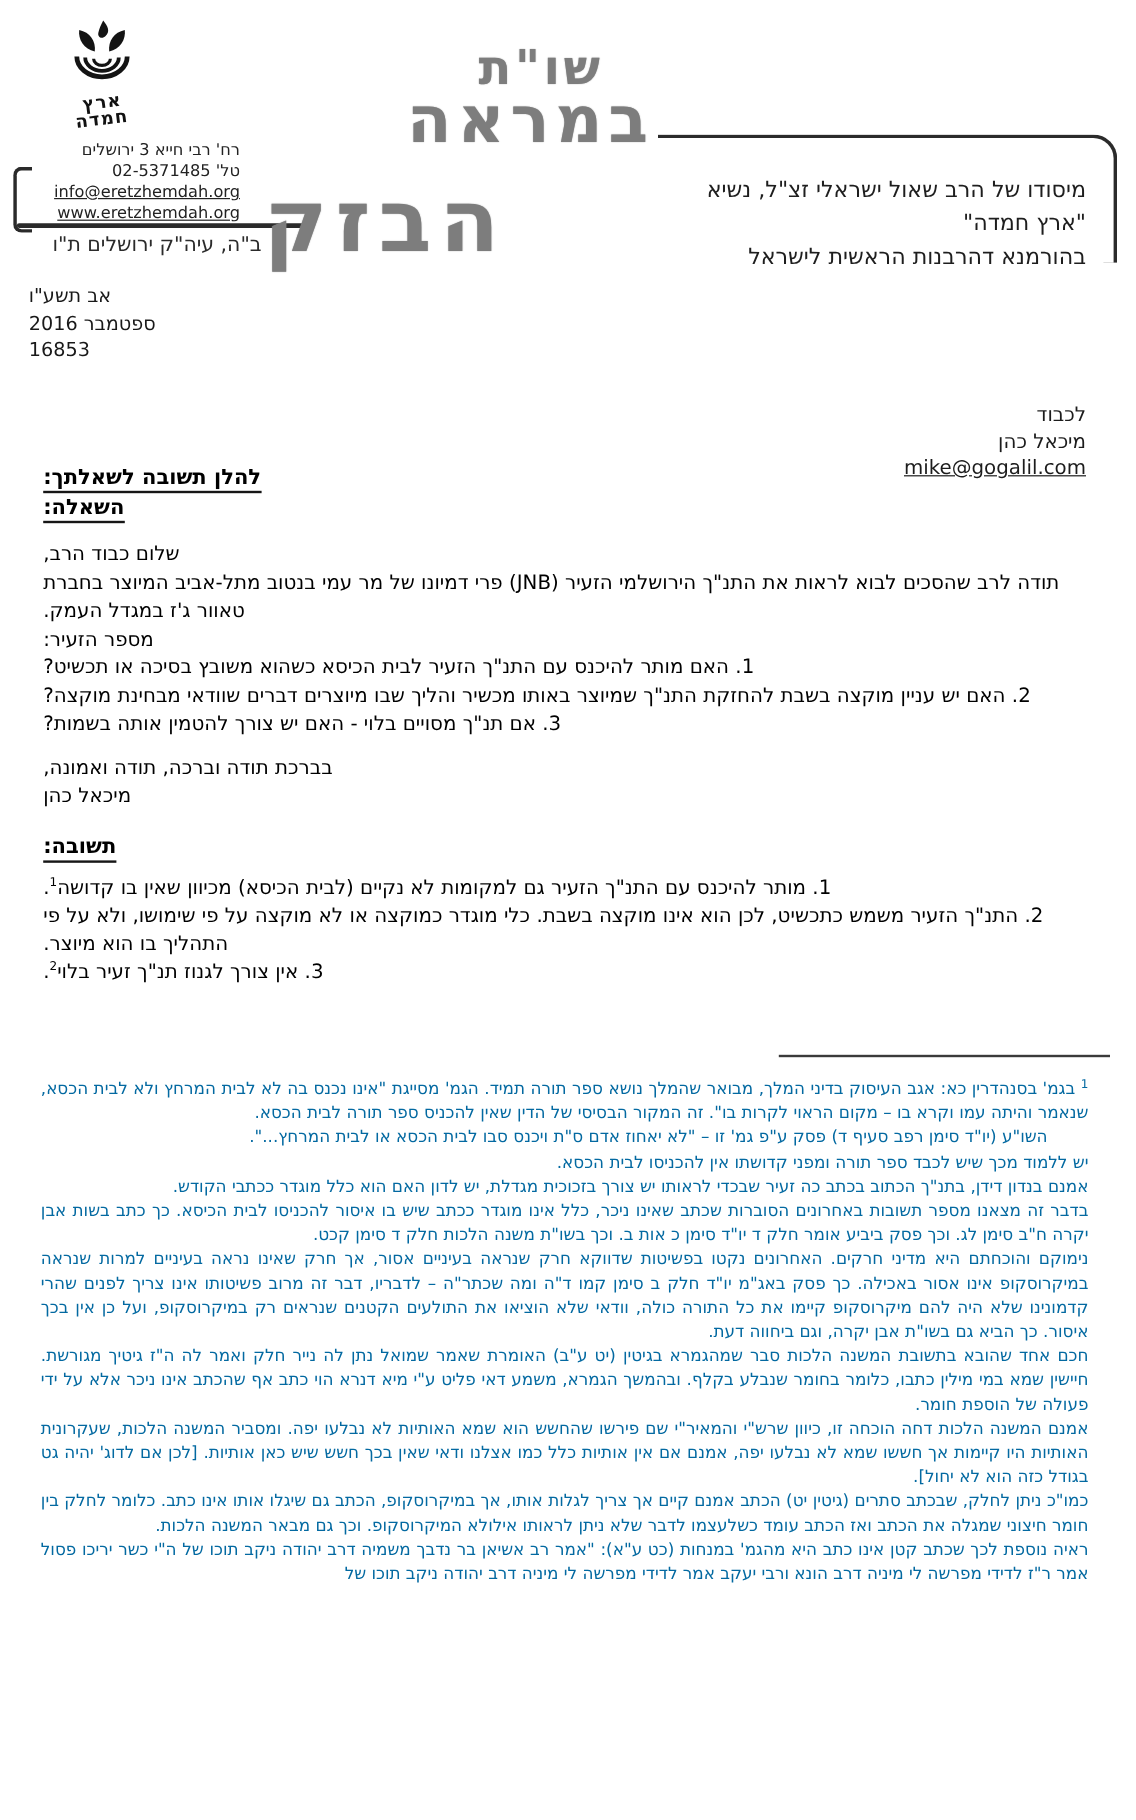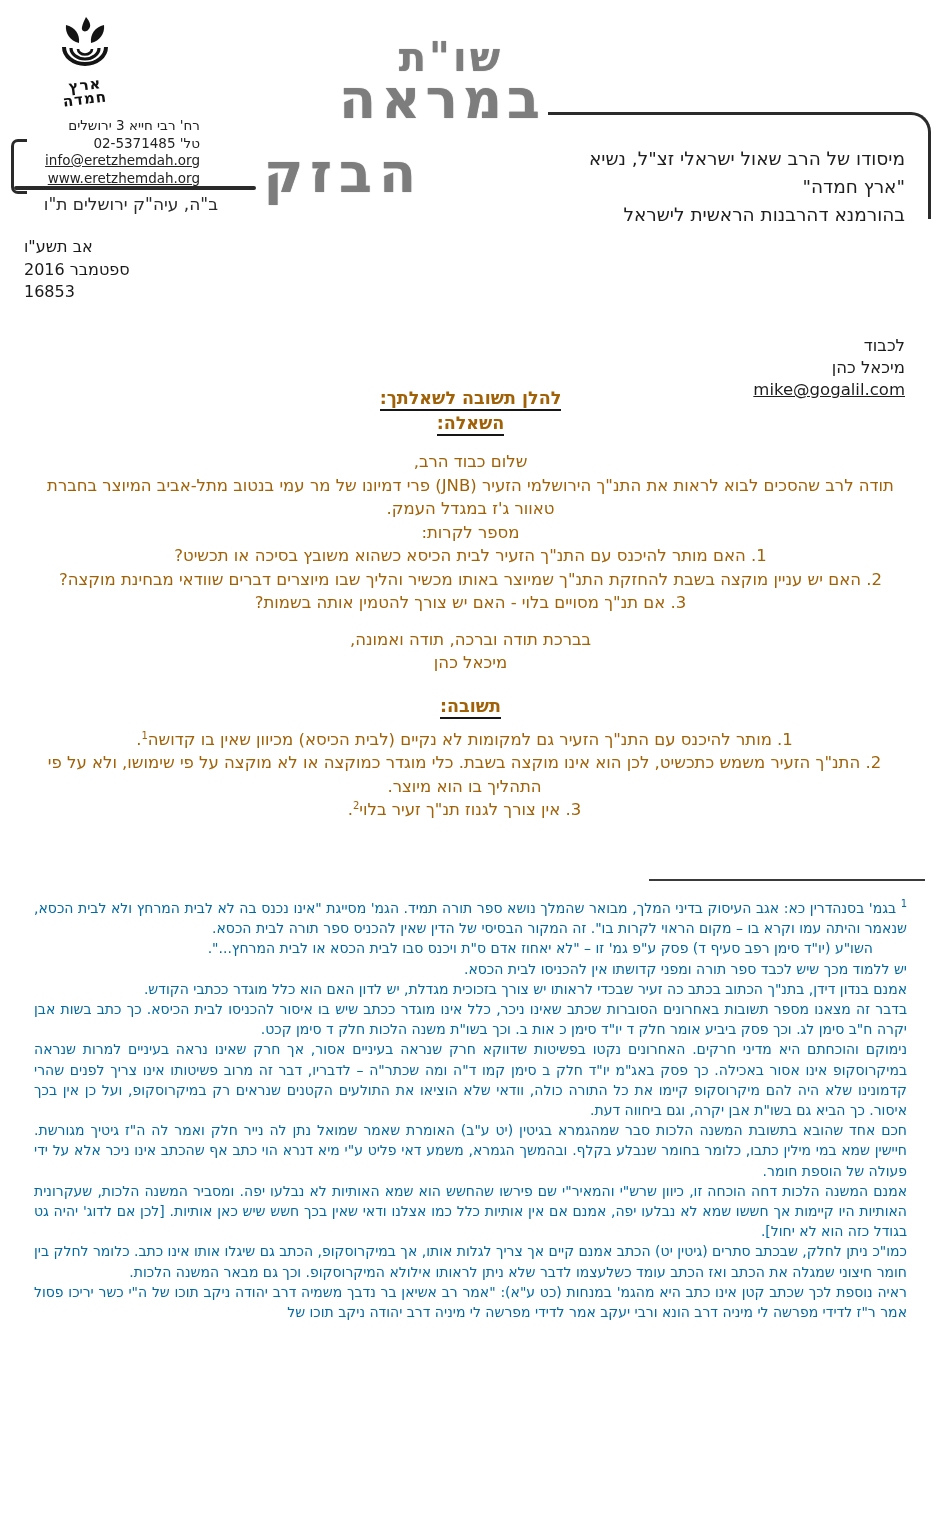--- a/index.html
+++ b/index.html
@@ -16,32 +16,32 @@
   .contact .link{text-decoration:underline;direction:ltr;unicode-bidi:embed;display:inline-block;}
   .left-bracket{position:absolute;top:139px;left:11px;width:13px;height:49px;
     border-left:3px solid #2a2a2a;border-top:3px solid #2a2a2a;border-bottom:3px solid #2a2a2a;
     border-top-left-radius:7px;border-bottom-left-radius:7px;}
   .thick-rule{position:absolute;top:186px;left:14px;width:242px;height:3.5px;background:#2a2a2a;border-radius:2px;}
   .city-line{position:absolute;top:194px;left:28px;width:190px;direction:rtl;text-align:right;font-size:17px;color:#2b2b2b;}
   .title-part{position:absolute;font-weight:bold;color:#7d7d7d;font-family:"DejaVu Sans",sans-serif;
     text-shadow:0 0 1px #989898;direction:rtl;}
   .t1{top:34px;right:444px;font-size:40px;letter-spacing:3px;}
   .t2{top:68px;right:402px;font-size:54px;letter-spacing:5px;}
-  .t3{top:142px;right:524px;font-size:54px;letter-spacing:7px;}
+  .t3{top:142px;right:524px;font-size:72px;letter-spacing:7px;}
   .right-rule{position:absolute;top:112px;left:548px;width:380px;height:104px;
     border-top:3px solid #2b2b2b;border-right:3px solid #2b2b2b;border-top-right-radius:20px;}
   .subtitle{position:absolute;top:145px;right:42px;width:340px;direction:rtl;text-align:right;
     font-size:18.5px;line-height:28px;color:#1e1e1e;}
   
   .meta{position:absolute;top:236px;left:24px;direction:rtl;text-align:left;font-size:16px;line-height:22.5px;color:#191919;}
   .recipient{position:absolute;top:299px;right:42px;direction:rtl;text-align:right;font-size:16.5px;line-height:22px;margin-top:36px;}
   .recipient .link{text-decoration:underline;direction:ltr;unicode-bidi:embed;display:inline-block;}
   
-  .letter{position:absolute;top:386px;right:42px;left:36px;direction:rtl;text-align:center;
-    font-size:16.5px;line-height:23.5px;color:#a16207;}
+  .letter{position:absolute;top:386px;right:42px;left:36px;direction:rtl;text-align:left;
+    font-size:16.5px;line-height:23.5px;color:#000000;}
   .heading{font-weight:bold;font-size:17.5px;line-height:25px;}
   .heading .ul{border-bottom:2px solid #161616;padding-bottom:1px;}
   .mb14{margin-bottom:14px;}
   .q-intro{margin:0;}
   .item{margin:0;}
   .num{unicode-bidi:embed;}
   .signoff{margin-top:13px;}
   .answer-block{margin-top:19px;}
   .ans-list{margin-top:9px;padding-right:12px;}
   sup{font-size:10px;line-height:0;}
@@ -107,21 +107,21 @@
     <div><span class="link">mike@gogalil.com</span></div>
   </div>
 
   <main class="letter">
 
     <div class="heading"><span class="ul">להלן תשובה לשאלתך:</span></div>
     <div class="heading mb14"><span class="ul">השאלה:</span></div>
 
     <div>שלום כבוד הרב,</div>
     <p class="q-intro">תודה לרב שהסכים לבוא לראות את התנ"ך הירושלמי הזעיר (JNB) פרי דמיונו של מר עמי בנטוב מתל-אביב המיוצר בחברת טאוור ג'ז במגדל העמק.</p>
-    <div>מספר לקרות:</div>
+    <div>מספר הזעיר:</div>
 
     <div class="item">
       <span class="num">1.</span>
       <span>האם מותר להיכנס עם התנ"ך הזעיר לבית הכיסא כשהוא משובץ בסיכה או תכשיט?</span>
     </div>
     <div class="item">
       <span class="num">2.</span>
       <span>האם יש עניין מוקצה בשבת להחזקת התנ"ך שמיוצר באותו מכשיר והליך שבו מיוצרים דברים שוודאי מבחינת מוקצה?</span>
     </div>
     <div class="item">

